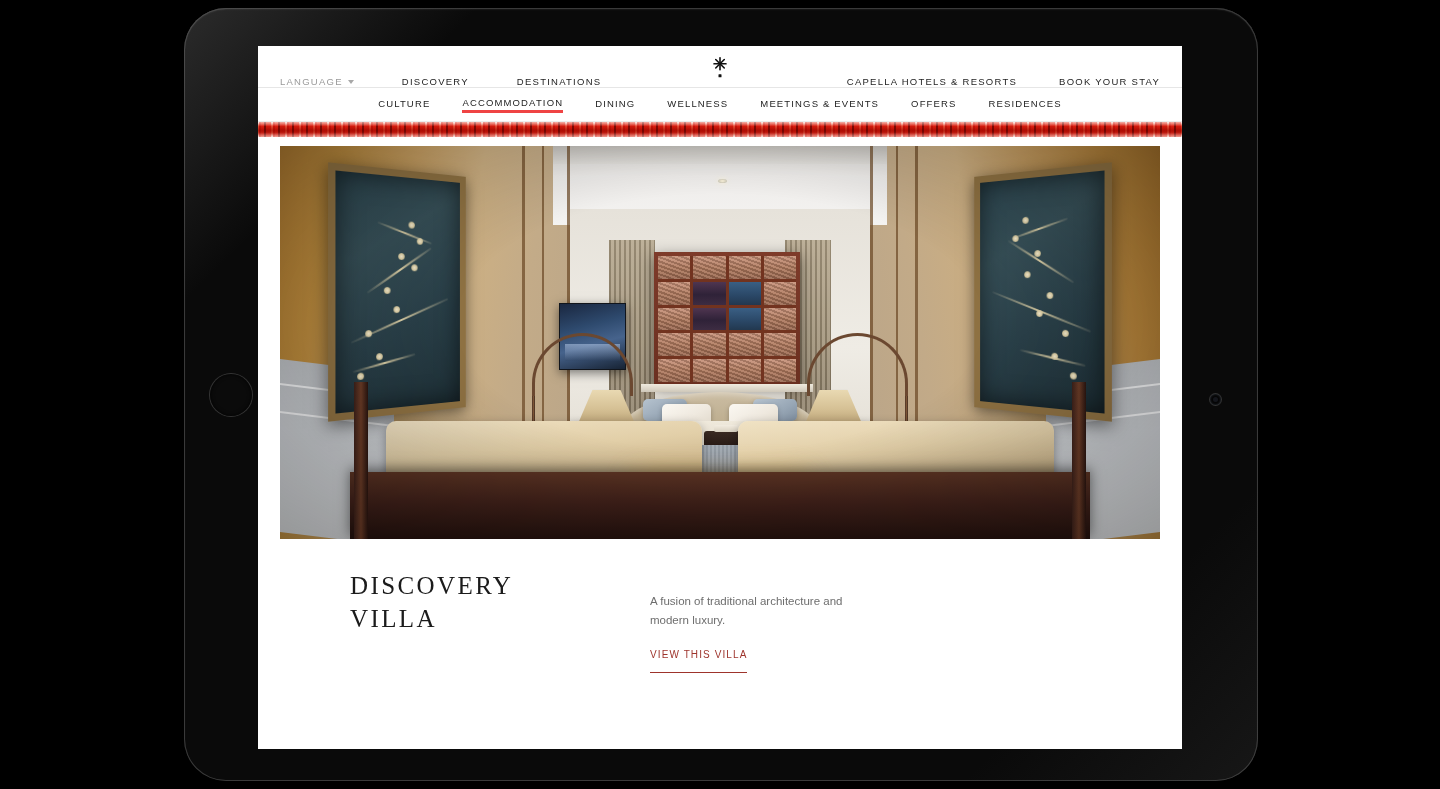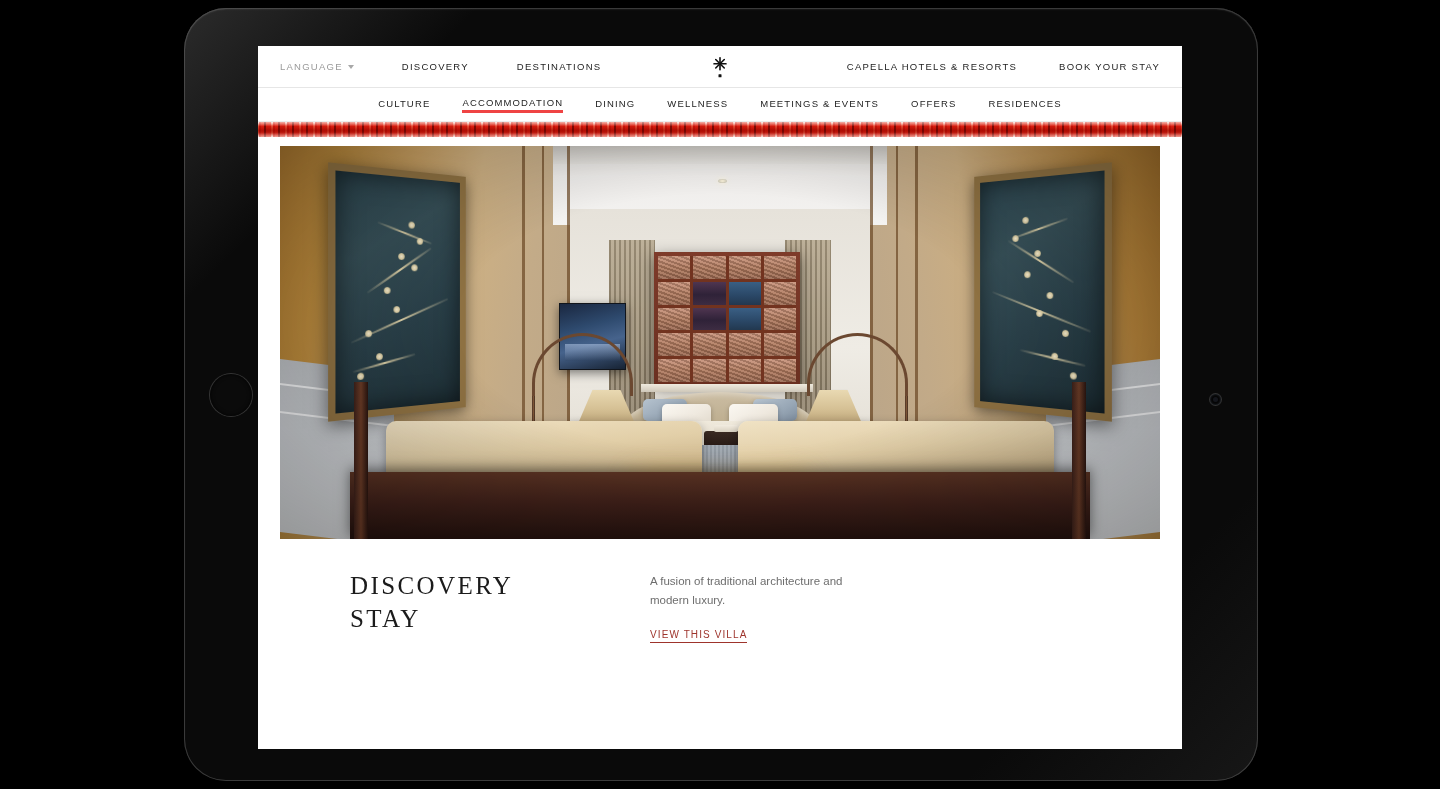--- a/index.html
+++ b/index.html
@@ -77,21 +77,21 @@
     height: 703px;
     background: #ffffff;
     overflow: hidden;
   }
 
   
   .topbar {
     position: relative;
     height: 42px;
     display: flex;
-    align-items: center;
+    align-items: flex-end;
     background: #ffffff;
     border-bottom: 1px solid #e6e6e6;
     padding: 0 22px;
   }
   .topbar-left { display: flex; align-items: center; gap: 48px; }
   .topbar-right {
     display: flex; align-items: center; gap: 42px;
     margin-left: auto;
   }
   .nav-link {
@@ -426,30 +426,31 @@
     color: #1b1b1b;
     width: 300px;
     flex: none;
   }
   .caption-right { padding-top: 3px; }
   .villa-desc {
     font-size: 11.5px;
     line-height: 1.62;
     color: #6e6e6e;
     max-width: 215px;
+    margin-top: 20px;
   }
   .villa-cta {
     display: inline-block;
     margin-top: 20px;
     font-size: 10px;
     letter-spacing: 1.1px;
     text-transform: uppercase;
     color: #9e342c;
     border-bottom: 1px solid #9e342c;
-    padding-bottom: 2px;
+    padding-bottom: 12px;
     cursor: pointer;
   }
 </style>
 </head>
 <body>
 
 <div class="device-frame">
   <div class="device-bezel-sheen"></div>
   <div class="home-button"></div>
   <div class="front-camera"></div>
@@ -614,21 +615,21 @@
         <div class="fg-bench"></div>
         <div class="fg-post" style="left:8.4%;"></div>
         <div class="fg-post" style="right:8.4%;"></div>
 
         <div class="vignette"></div>
       </div>
 
       <div class="caption">
         <div class="villa-title">
           <div>DISCOVERY</div>
-          <div>STAY</div>
+          <div>VILLA</div>
         </div>
         <div class="caption-right">
           <div class="villa-desc">A fusion of traditional architecture and modern luxury.</div>
           <div class="villa-cta">VIEW THIS VILLA</div>
         </div>
       </div>
 
     </div>
   </div>
 </div>

